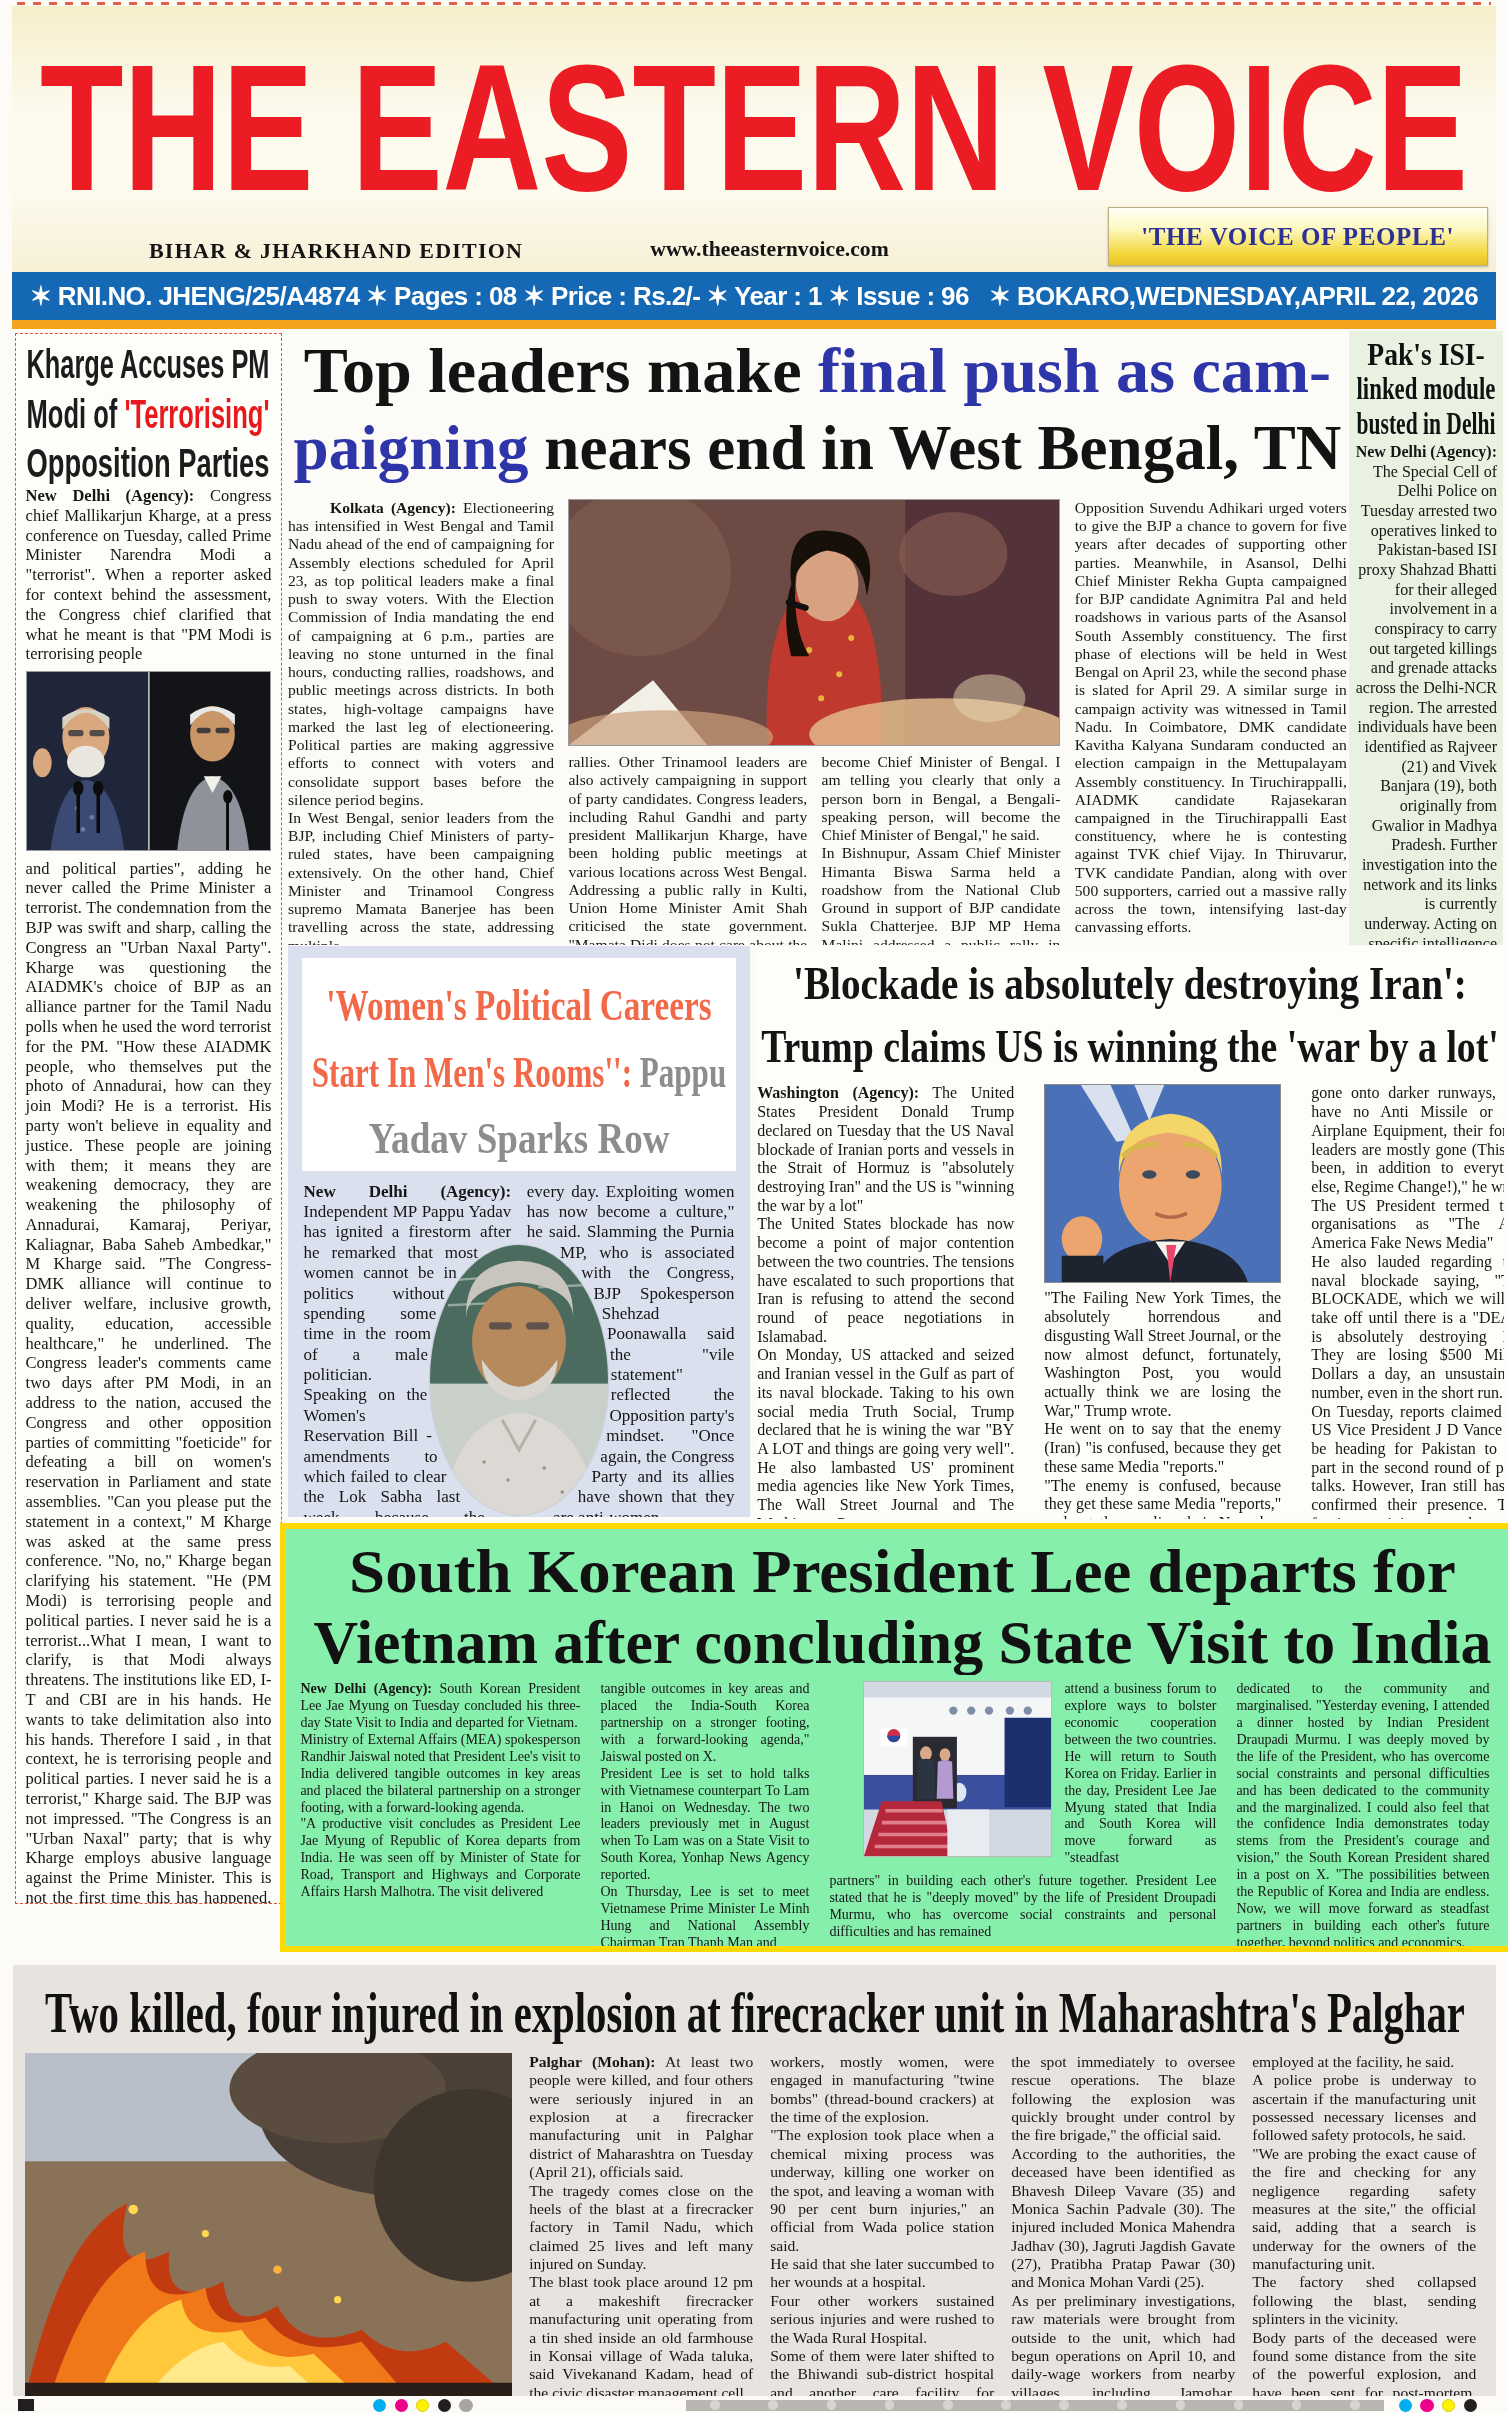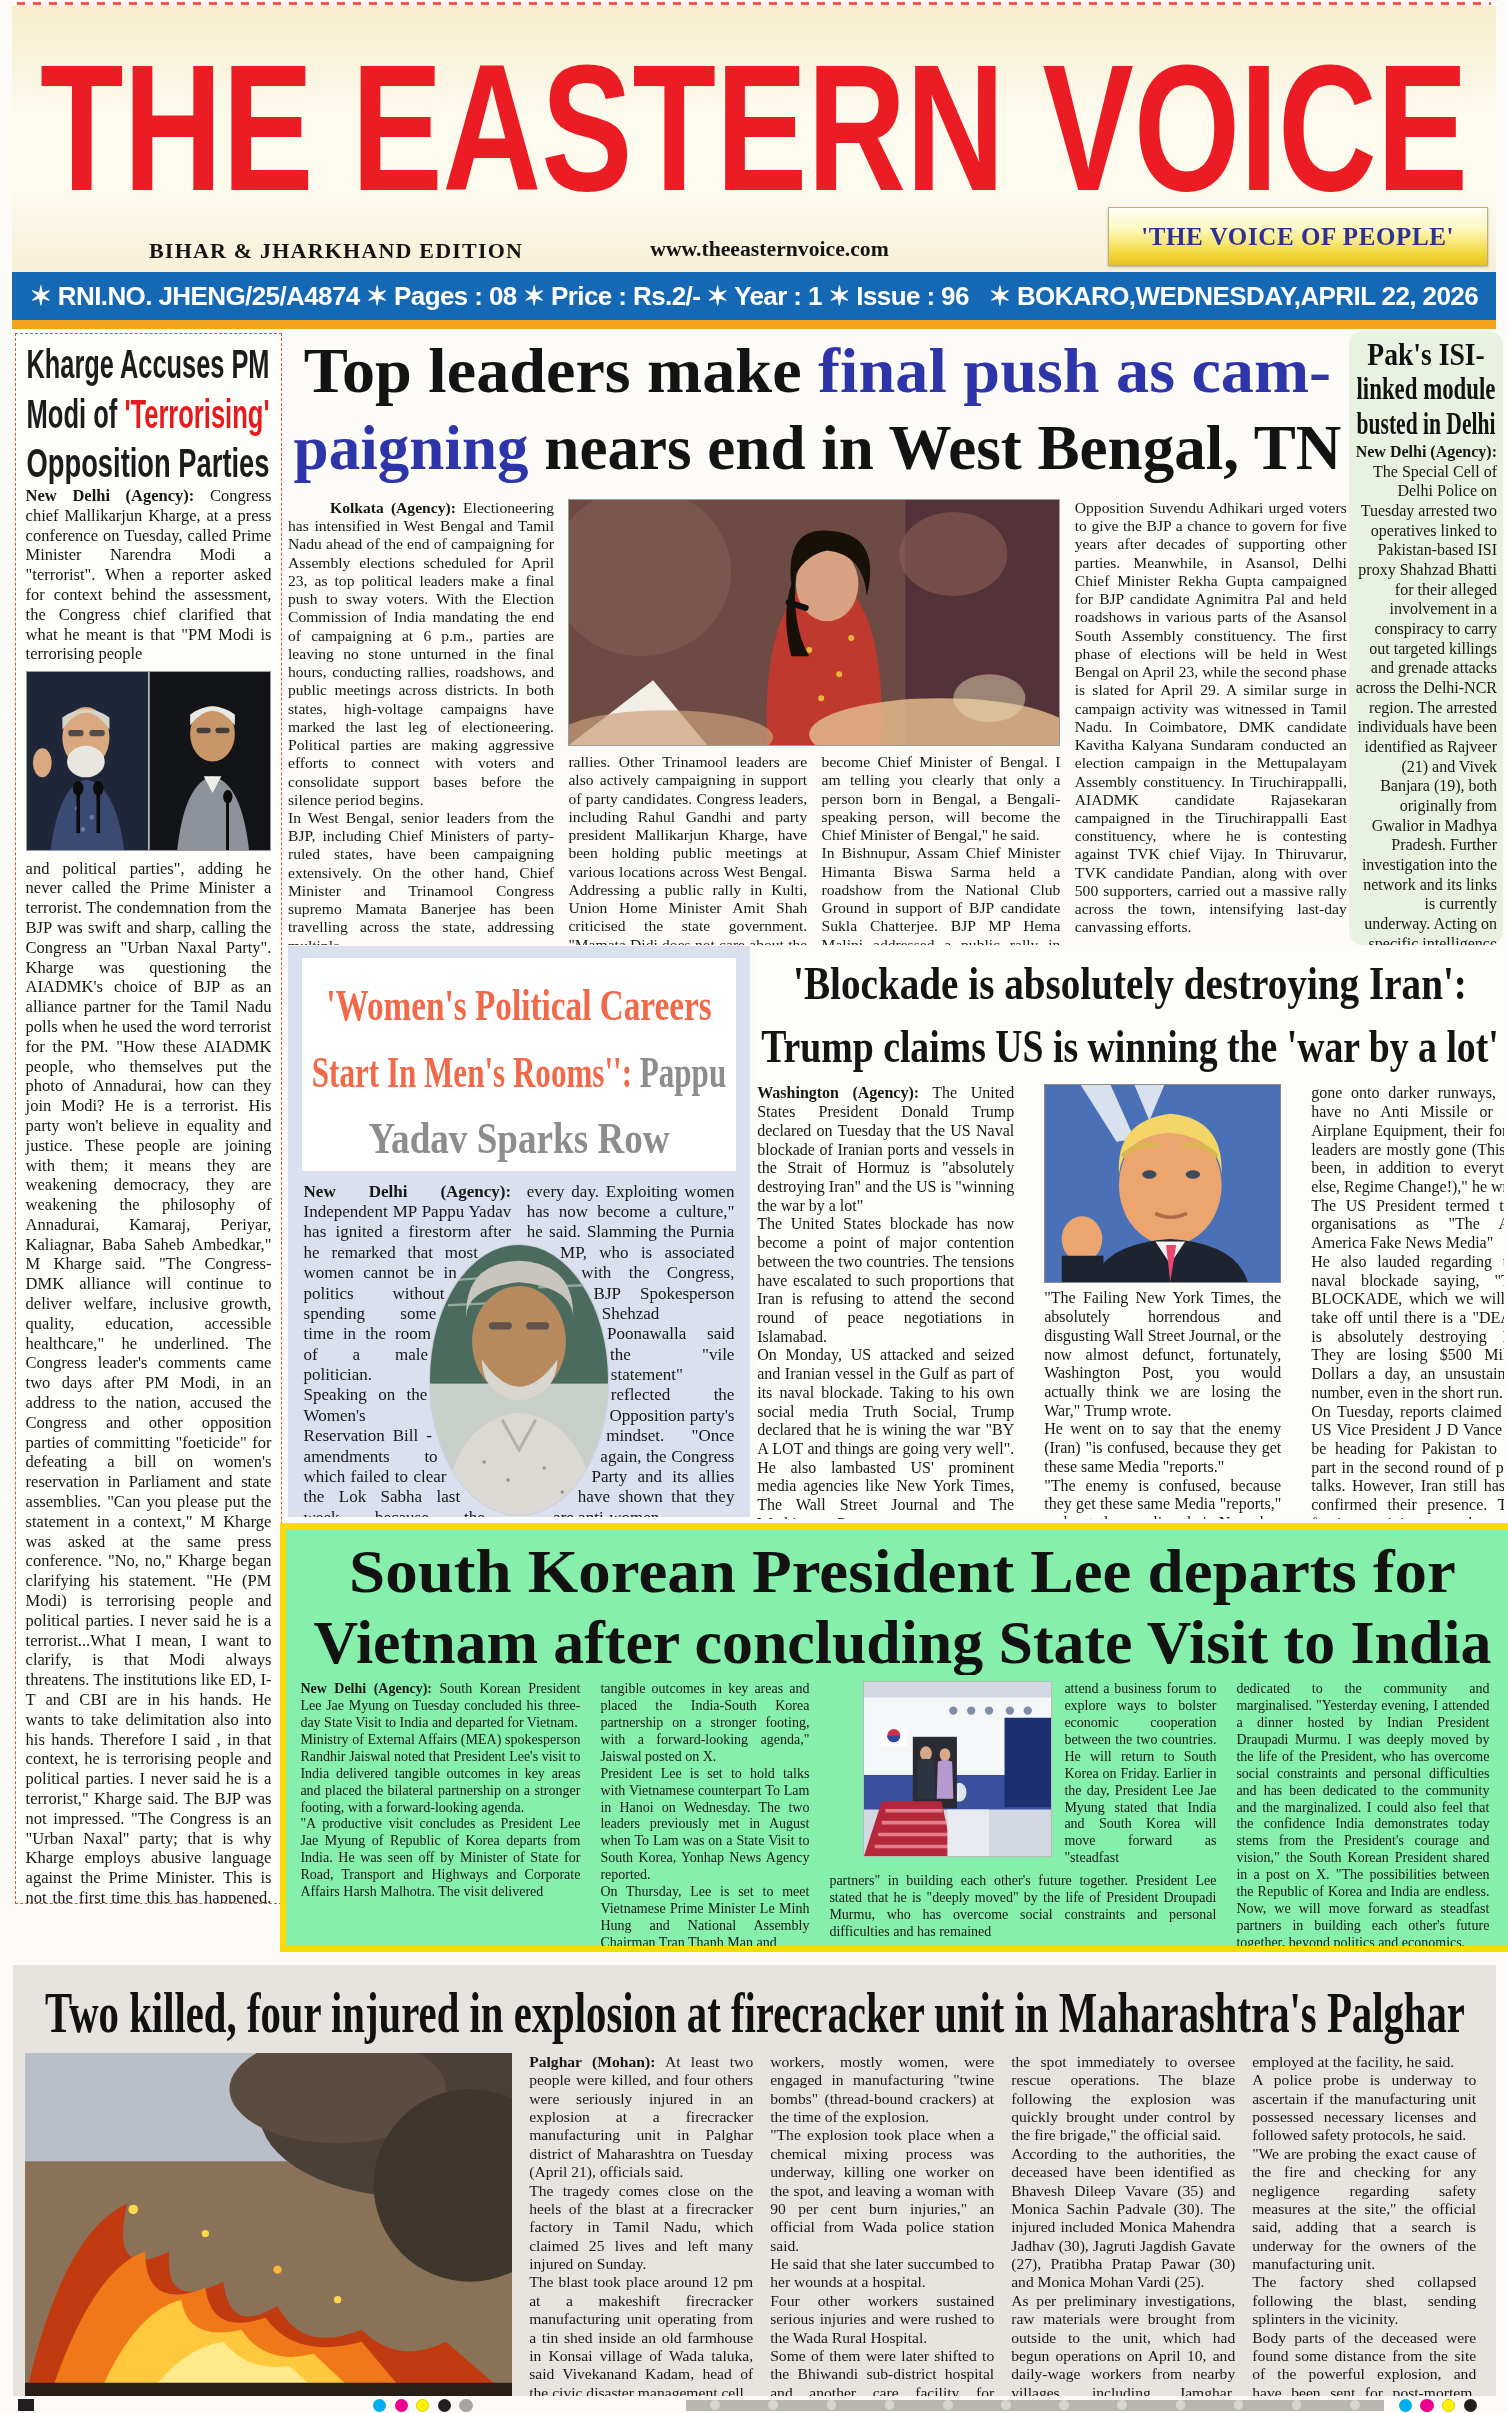--- a/index.html
+++ b/index.html
@@ -55,21 +55,21 @@
   .lc4{width:272px;flex:none;}
   .lead .art-body{font-size:15.6px;line-height:1.17;}
   .lc1 .art-body{text-indent:42px;}
   .lead-photo{width:100%;height:247px;margin-bottom:7.2px;border:0.6px solid #9a9a9a;box-sizing:border-box;}
   .lead-photo svg{display:block;width:100%;height:100%;}
   .two{display:flex;gap:14.4px;}
   .two .art-body{width:239px;}
 
   
   .pak{position:absolute;left:1349px;top:331px;width:154px;height:614px;background:#e9f2e1;
-    padding:6px 6px;box-sizing:border-box;overflow:hidden;border-radius:14px;}
+    padding:6px 6px;box-sizing:border-box;overflow:hidden;}
   .pak .art-body{font-size:16px;line-height:1.23;text-align:right;}
 
   
   .pappu{position:absolute;left:288px;top:946px;width:462px;height:571px;background:#dbe0ee;overflow:hidden;}
   .pappu-head{margin:12px 14.4px 7.2px;background:#ffffff;padding:10.8px 4.8px 6px;}
   .pappu-body{position:relative;display:flex;gap:15.6px;padding:3.6px 15.6px;height:391px;}
   .pcol{flex:1;font-size:17px;line-height:1.2;text-align:justify;color:#161616;white-space:pre-line;}
   .ovr{float:right;width:87px;height:367px;shape-outside:ellipse(84px 131px at 100% 55%);}
   .ovl{float:left;width:87px;height:367px;shape-outside:ellipse(84px 131px at 0% 55%);}
   .pappu-photo{position:absolute;left:50%;top:67px;transform:translateX(-50%);

